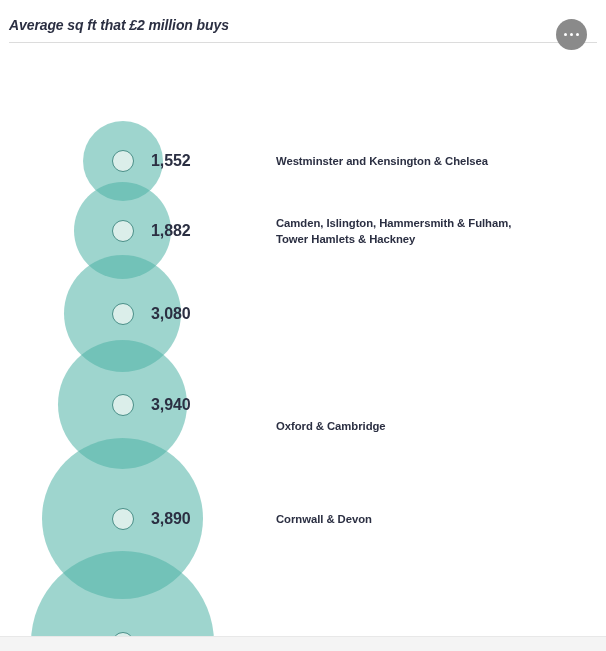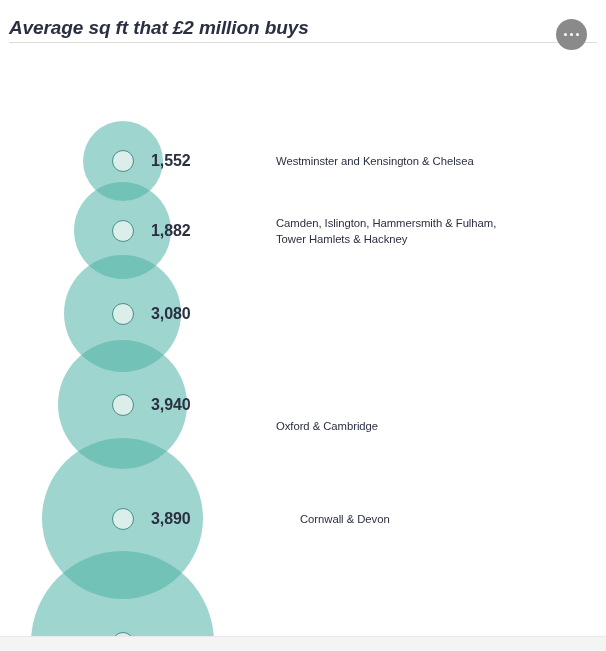--- a/index.html
+++ b/index.html
@@ -29,21 +29,21 @@
   #chart-header {
     position: absolute;
     left: 0; top: 0;
     width: 606px;
     height: 46px;
   }
   #chart-title {
     position: absolute;
     left: 9px;
     top: 17px;
-    font-size: 19px;
+    font-size: 14px;
     font-weight: bold;
     font-style: italic;
     color: #2b2f42;
     letter-spacing: -0.1px;
     white-space: nowrap;
   }
   #header-rule {
     position: absolute;
     left: 9px;
     top: 42px;
@@ -119,21 +119,21 @@
     color: #2b2f42;
     letter-spacing: -0.1px;
     white-space: nowrap;
     transform: translateY(-50%);
   }
 
   .category-label {
     position: absolute;
     left: 276px;
     font-size: 11.3px;
-    font-weight: normal;
+    font-weight: bold;
     color: #2b2f42;
     line-height: 16.5px;
     letter-spacing: -0.05px;
     width: 300px;
     transform: translateY(-50%);
   }
 
   
   #chart-footer {
     position: absolute;
@@ -184,21 +184,21 @@
         </div>
         <div class="marker" style="left: 111.5px; top: 256.5px;"></div>
         <div class="value-label" style="left: 151px; top: 267.5px;">3,080</div>
         <div class="marker" style="left: 111.5px; top: 347.5px;"></div>
         <div class="value-label" style="left: 151px; top: 358.5px;">3,940</div>
         <div class="category-label" style="top: 380px;">
           <div>Oxford &amp; Cambridge</div>
         </div>
         <div class="marker" style="left: 111.5px; top: 461.5px;"></div>
         <div class="value-label" style="left: 151px; top: 472.5px;">3,890</div>
-        <div class="category-label" style="top: 472.5px; margin-left: 24px;">
+        <div class="category-label" style="top: 472.5px;">
           <div>Cornwall &amp; Devon</div>
         </div>
         <div class="marker" style="left: 111.5px; top: 585.5px;"></div>
         <div class="value-label" style="left: 151px; top: 596.5px;">3,418</div>
         <div class="category-label" style="top: 596.5px;">
           <div>Surrey &amp; Hertfordshire</div>
         </div>
       </div>
   </div>
 

